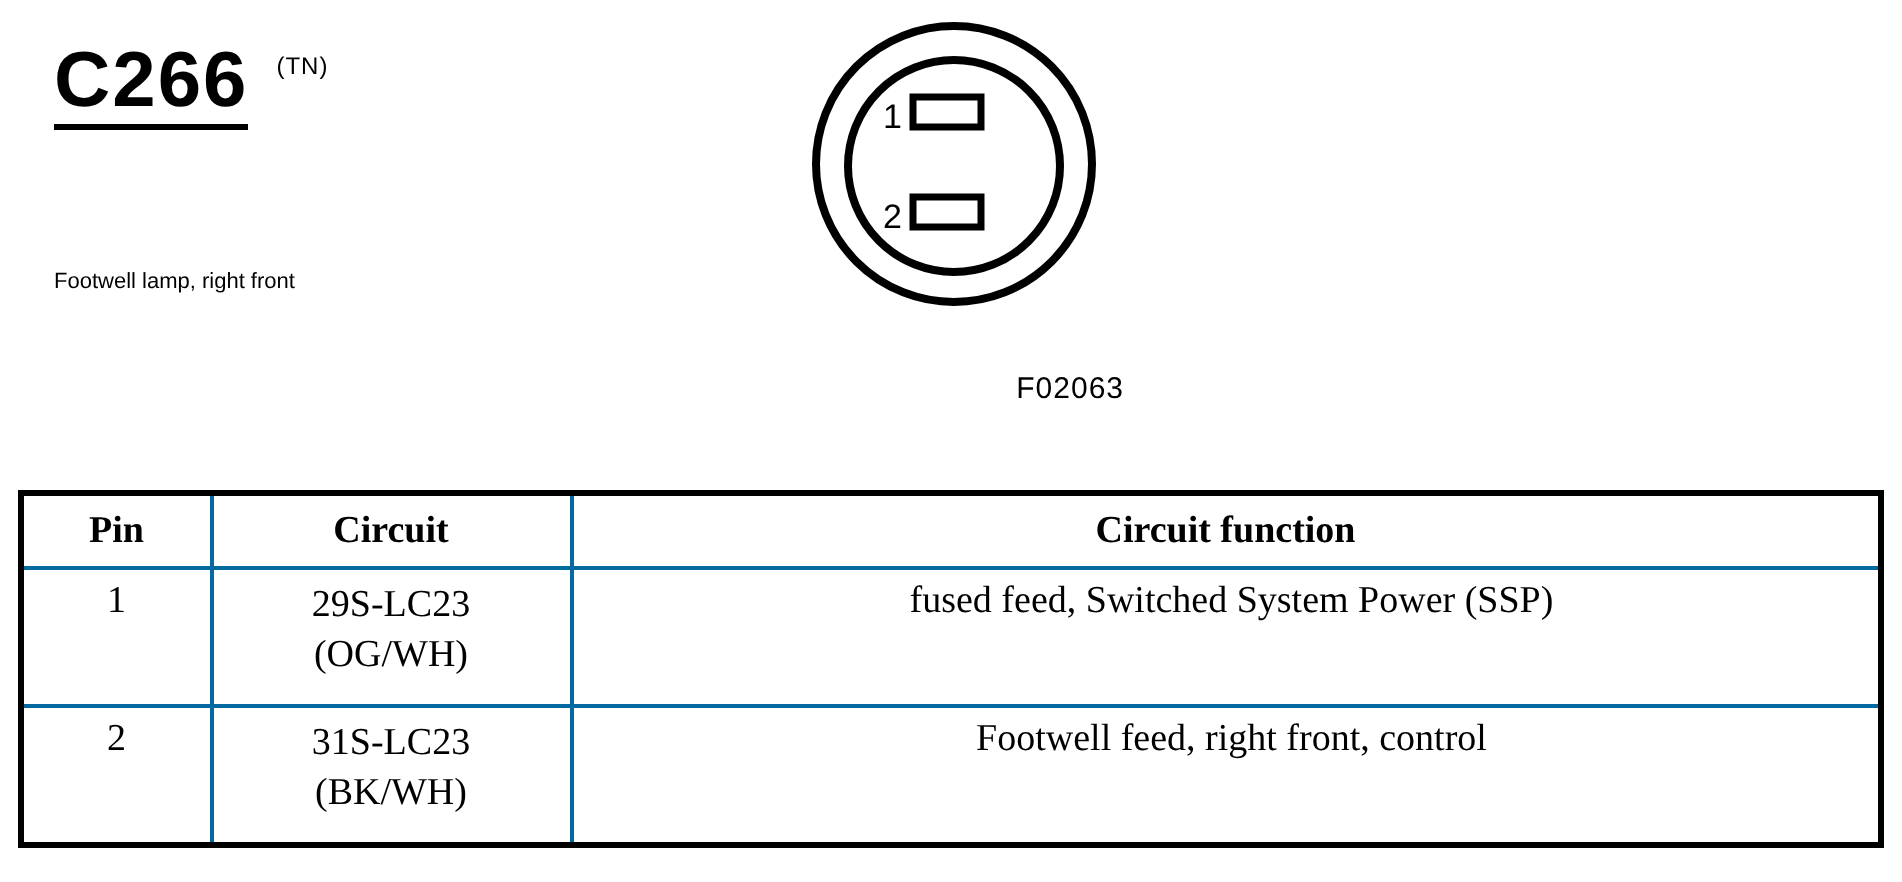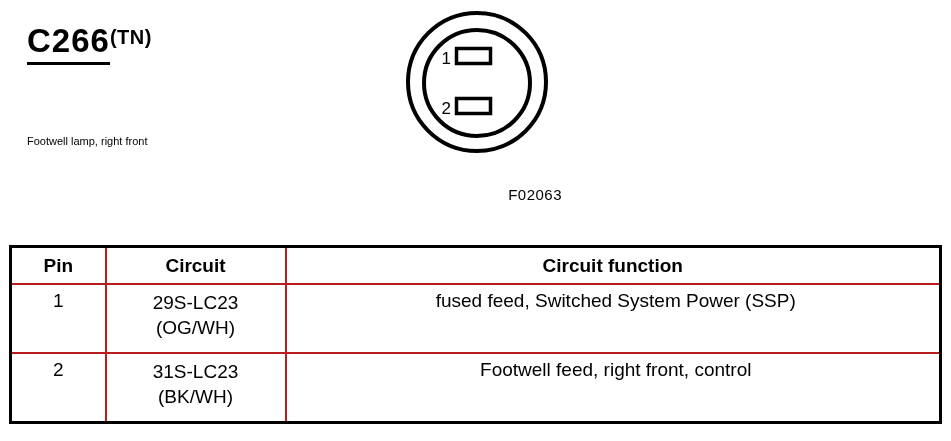--- a/index.html
+++ b/index.html
@@ -20,32 +20,33 @@
   .connector-header {
     position: absolute;
     left: 27px;
     top: 24px;
   }
   .connector-id-row {
     white-space: nowrap;
   }
   .connector-id {
     display: inline-block;
-    font-size: 33px;
+    font-size: 39px;
     font-weight: bold;
     letter-spacing: 1px;
     line-height: 34px;
     padding-bottom: 4px;
     border-bottom: 3px solid #000;
   }
   .connector-suffix {
     display: inline-block;
-    font-size: 20px;
-    font-weight: bold;
+    font-size: 12px;
+    font-weight: normal;
     vertical-align: top;
+    margin-left: 14px;
     margin-top: 2px;
     letter-spacing: 0.5px;
   }
   .part-number {
     margin-top: 10px;
     font-size: 30px;
     font-weight: bold;
     letter-spacing: 1px;
     line-height: 30px;
   }
@@ -87,22 +88,23 @@
     left: 9px;
     top: 245px;
     width: 933px;
     border-collapse: collapse;
     table-layout: fixed;
     border: 3px solid #000;
     font-size: 19px;
   }
   .pinout-table th,
   .pinout-table td {
-    border: 2px solid #b91c1c;
+    border: 2px solid #0369a1;
     vertical-align: top;
+    font-family: Liberation Serif, serif;
   }
   .col-pin { width: 95px; }
   .col-circuit { width: 180px; }
   .pinout-table th {
     font-weight: bold;
     text-align: center;
     height: 37px;
     padding-top: 6px;
     vertical-align: middle;
     padding-bottom: 4px;

